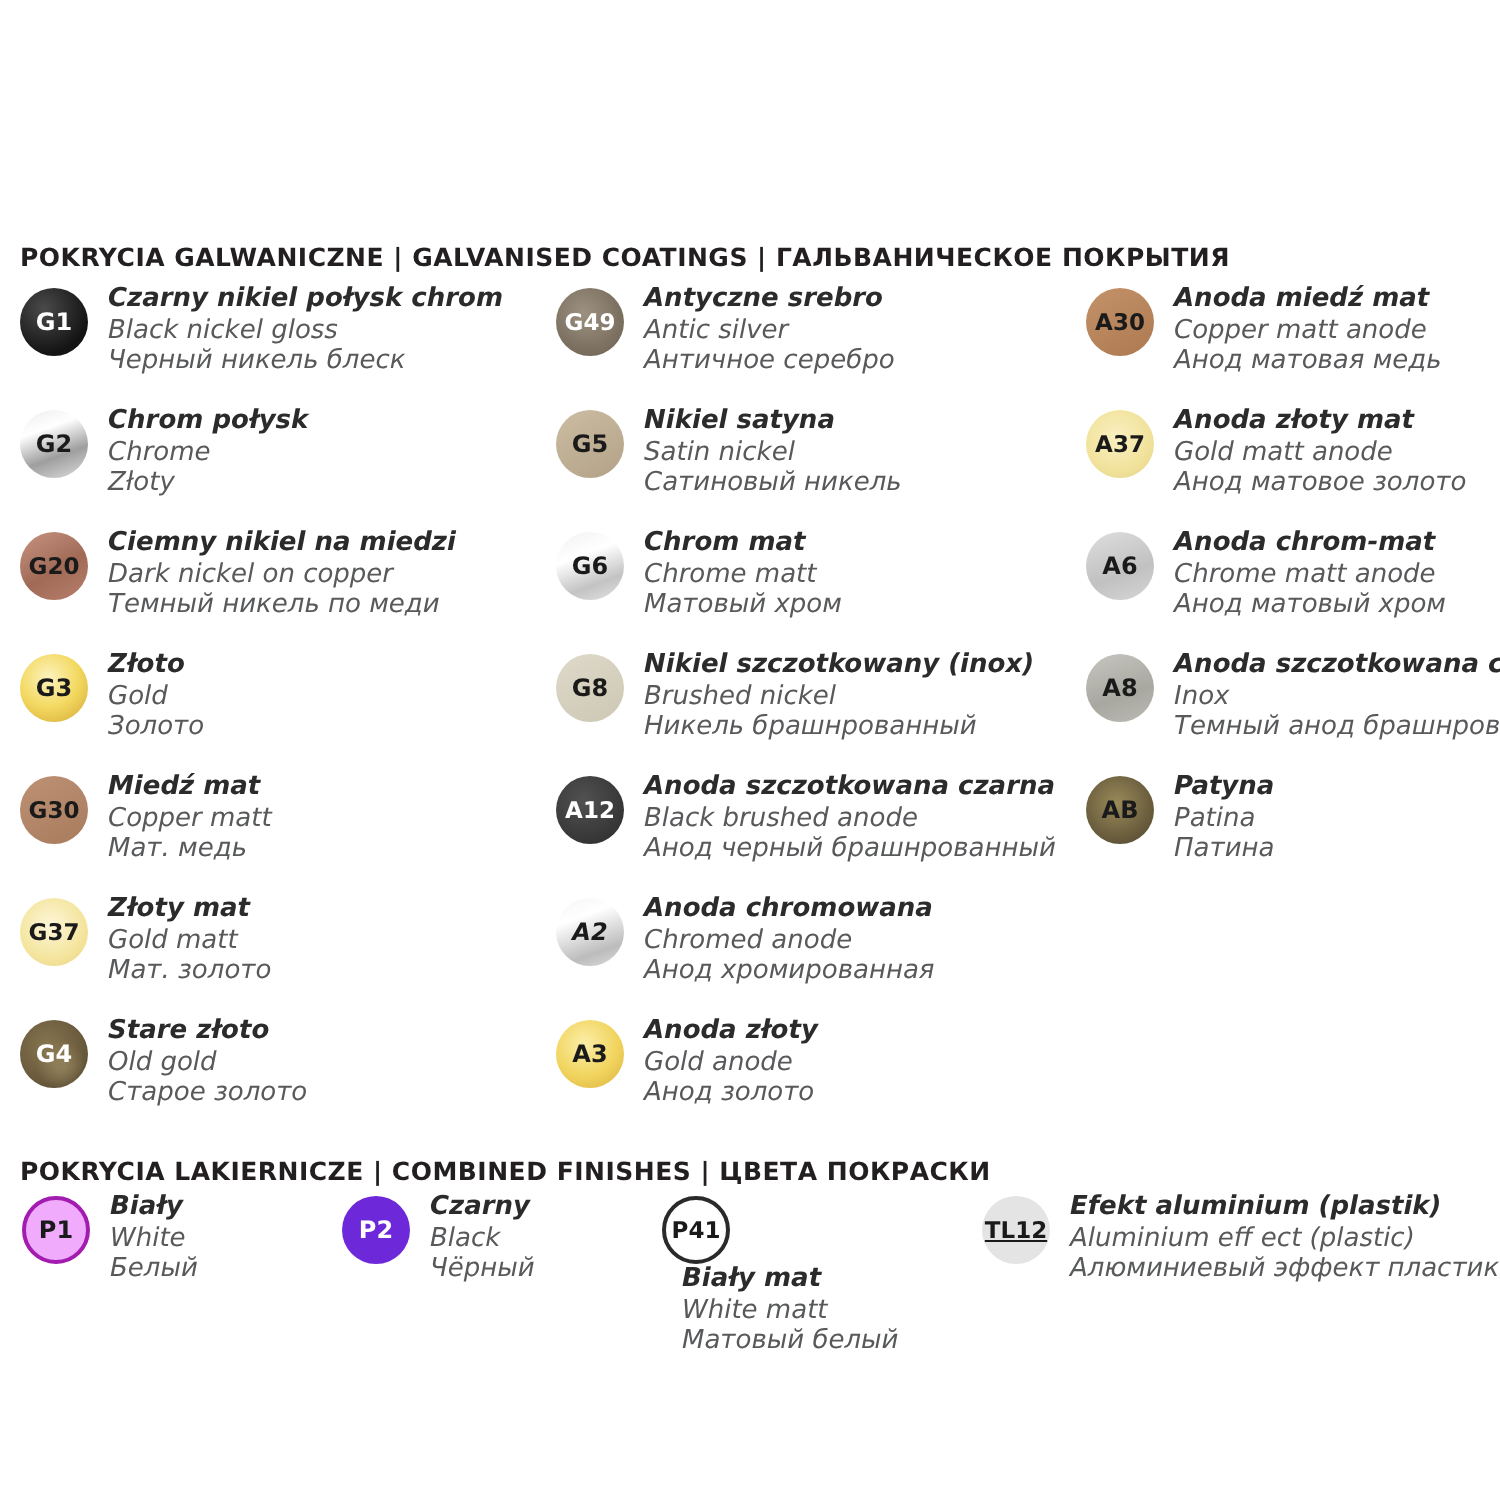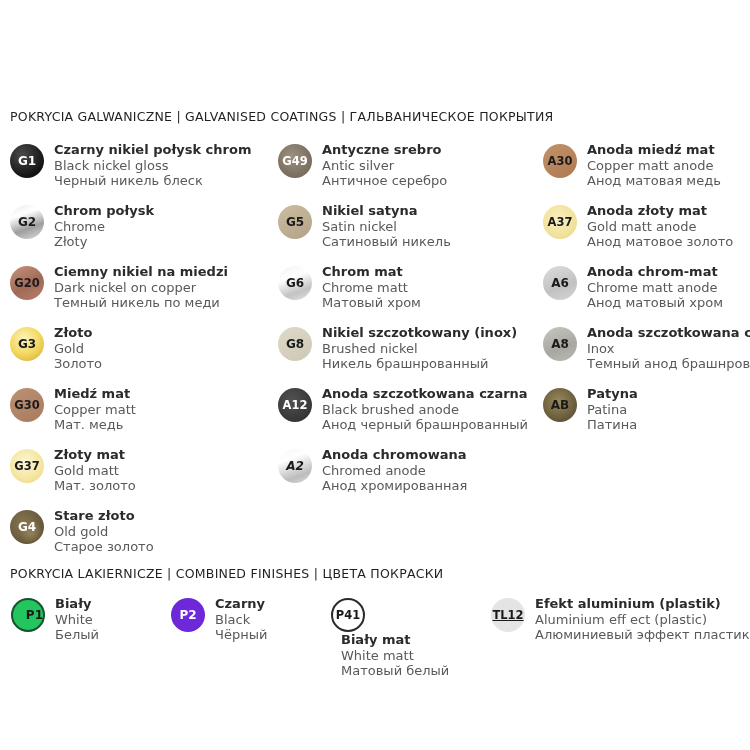--- a/index.html
+++ b/index.html
@@ -1,30 +1,30 @@
 <!DOCTYPE html>
 <html><head>
 <meta charset="utf-8">
 <style>
   html,body{margin:0;padding:0;background:#ffffff;}
   .page{position:relative;width:750px;height:750px;background:#ffffff;overflow:hidden;
         font-family:"DejaVu Sans","Liberation Sans",sans-serif;color:#2a2a2a;}
-  .sec-title{position:absolute;left:10px;font-size:12.5px;font-weight:normal;color:#231f20;letter-spacing:.25px;}
+  .sec-title{position:absolute;left:10px;font-size:12.5px;font-weight:bold;color:#231f20;letter-spacing:.25px;margin-top:12px;}
   #sec-title-1{top:109px;}
   #sec-title-2{top:566px;}
   .col{position:absolute;top:142px;display:flex;flex-direction:column;}
   #col-1{left:10px;width:266px;}
   #col-2{left:278px;width:262px;}
   #col-3{left:543px;width:207px;}
   .item{display:flex;align-items:flex-start;height:47px;margin-bottom:14px;}
   .sw{width:34px;height:34px;border-radius:50%;flex:0 0 34px;display:flex;align-items:center;justify-content:center;
       font-weight:bold;font-size:12px;color:#1a1a1a;margin-top:2px;box-sizing:border-box;}
   .sw.sm{font-size:11.5px;}
   .sw.light{color:#ffffff;}
-  .txt{margin-left:10px;}
+  .txt{margin-left:10px;font-style:italic;}
   .pl{font-size:13px;font-weight:bold;color:#2b2b2b;line-height:15.5px;white-space:nowrap;}
   .ln{font-size:13px;color:#58595b;line-height:15.5px;white-space:nowrap;}
   .bitem{position:absolute;top:596px;display:flex;align-items:flex-start;}
   #bitem-0{left:11px;} #bitem-1{left:171px;} #bitem-2{left:331px;flex-direction:column;} #bitem-3{left:491px;}
   
   .c-g1 {background:radial-gradient(circle at 35% 30%, #4a4a4a, #141414 70%);}
   .c-g2 {background:linear-gradient(160deg,#ededed 0%,#ffffff 30%,#9e9e9e 65%,#dedede 100%);}
   .c-g20{background:linear-gradient(150deg,#c79480 0%,#a06a57 55%,#b87f6b 100%);}
   .c-g3 {background:radial-gradient(circle at 42% 35%, #fdf3c0, #f3d961 50%, #d6ab38 95%);}
   .c-g30{background:linear-gradient(150deg,#bd9174 0%,#a87b5d 100%);}
@@ -37,21 +37,21 @@
   .c-g6 {background:linear-gradient(160deg,#f2f2f2 0%,#ffffff 35%,#c3c3c3 72%,#e3e3e3 100%);}
   .c-g8 {background:linear-gradient(150deg,#ded9c9 0%,#cdc7b4 100%);}
   .c-a12{background:radial-gradient(circle at 40% 35%, #515151, #343434 75%);}
   .c-a2 {background:linear-gradient(160deg,#f5f5f5 0%,#ffffff 30%,#bcbcbc 75%,#dcdcdc 100%);font-style:italic;}
   .c-a3 {background:radial-gradient(circle at 42% 35%, #fbeea8, #f1d45e 55%, #dab440 95%);}
   .c-a30{background:linear-gradient(150deg,#c49269 0%,#ac7951 100%);}
   .c-a37{background:radial-gradient(circle at 45% 40%, #faf0c2, #f1e29b 60%, #e5cf83);}
   .c-a6 {background:linear-gradient(160deg,#dedede 0%,#c1c1c1 60%,#d6d6d6 100%);}
   .c-a8 {background:linear-gradient(160deg,#c7c7c1 0%,#a8a8a0 60%,#bbbbb5 100%);}
   .c-ab {background:radial-gradient(circle at 45% 40%, #9a8a5a, #6f6240 55%, #4d442f 98%);}
-  .c-p1 {background:#22c55e;border:2px solid #14532d;justify-content:flex-end;}
+  .c-p1 {background:#f0abfc;border:2px solid #a21caf;}
   .c-p2 {background:#6d28d9;}
   .c-p41{background:#ffffff;border:2px solid #2a2a2a;}
   .c-tl12{background:#e4e4e4;text-decoration:underline;}
 </style>
 </head>
 <body>
 
 <div class="page">
 
   <div class="sec-title" id="sec-title-1">POKRYCIA GALWANICZNE | GALVANISED COATINGS | ГАЛЬВАНИЧЕСКОЕ ПОКРЫТИЯ</div>
@@ -181,20 +181,30 @@
       </div>
     </div>
     <div class="item">
       <span class="sw c-a2">
           <span>A2</span>
         </span>
       <div class="txt">
         <div class="pl">Anoda chromowana</div>
         <div class="ln">Chromed anode</div>
         <div class="ln">Анод хромированная</div>
+      </div>
+    </div>
+    <div class="item">
+      <span class="sw c-a3">
+          <span>A3</span>
+        </span>
+      <div class="txt">
+        <div class="pl">Anoda złoty</div>
+        <div class="ln">Gold anode</div>
+        <div class="ln">Анод золото</div>
       </div>
     </div>
   </div>
 
   <div class="col" id="col-3">
     <div class="item">
       <span class="sw sm c-a30">
           <span>A30</span>
         </span>
       <div class="txt">

